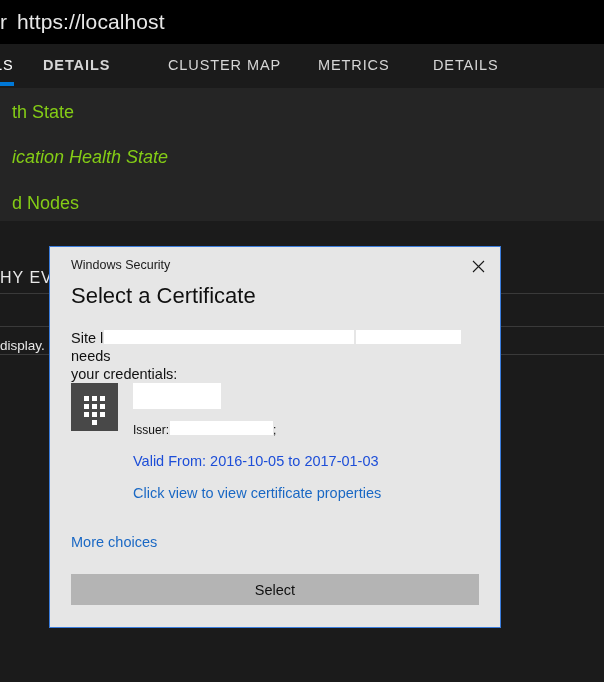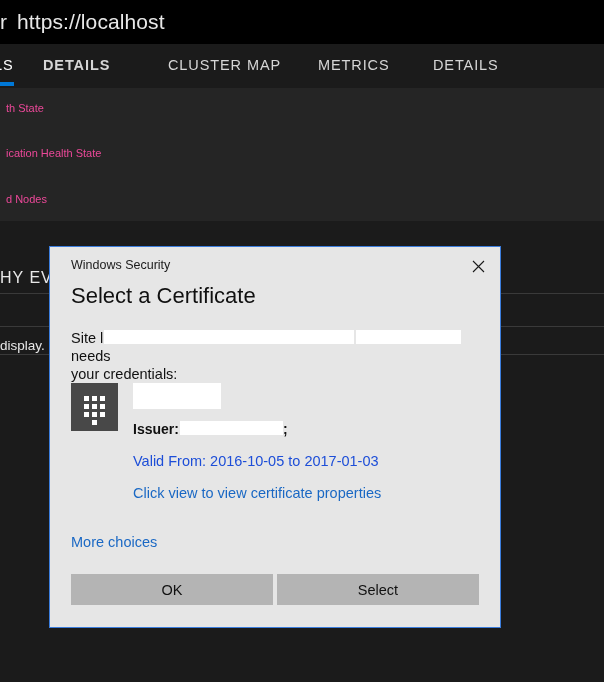--- a/index.html
+++ b/index.html
@@ -73,23 +73,23 @@
 
   
   #content-panel {
     position: absolute;
     left: 0; top: 88px;
     width: 604px; height: 133px;
     background: #252525;
   }
   .kv-row {
     position: absolute;
-    left: 6px;
-    color: #ec4899;
-    font-size: 11px;
+    left: 12px;
+    color: #84cc16;
+    font-size: 18px;
     white-space: nowrap;
   }
 
   
   #lower-region {
     position: absolute;
     left: 0; top: 221px;
     width: 604px; height: 461px;
     background: #1b1b1b;
   }
@@ -199,24 +199,23 @@
 
   #cert-name-redact {
     position: absolute;
     left: 62px; top: 0px;
     width: 88px; height: 26px;
     background: #ffffff;
   }
   #cert-issuer {
     position: absolute;
     left: 62px; top: 38px;
-    font-size: 14px;
+    font-size: 12px;
     color: #101010;
     white-space: nowrap;
-    font-weight: bold;
   }
   #redact-issuer {
     width: 103px;
     height: 14px;
     margin: 0 0 -1px 1px;
   }
   #cert-valid {
     position: absolute;
     left: 62px; top: 70px;
     font-size: 14.5px;
@@ -275,21 +274,21 @@
   <div id="nav-tabs">
     <div class="nav-tab active" style="position:absolute;left:-6px;">LS</div>
     <div class="nav-tab" style="position:absolute;left:43px;font-weight:bold;">DETAILS</div>
     <div class="nav-tab" style="position:absolute;left:168px;">CLUSTER MAP</div>
     <div class="nav-tab" style="position:absolute;left:318px;">METRICS</div>
     <div class="nav-tab" style="position:absolute;left:433px;">DETAILS</div>
   </div>
 
   <div id="content-panel">
     <div class="kv-row" style="top:14px;">th State</div>
-    <div class="kv-row" style="top:59px;">ication Health State</div>
+    <div class="kv-row" style="top:59px;font-style:italic;">ication Health State</div>
     <div class="kv-row" style="top:105px;">d Nodes</div>
   </div>
 
   <div id="lower-region">
     <div id="section-header">HY EVA</div>
     <div class="table-divider" style="top:72px;"></div>
     <div class="table-divider" style="top:105px;"></div>
     <div class="table-divider" style="top:133px;"></div>
     <div id="row-note">display.</div>
   </div>
@@ -336,16 +335,15 @@
     </div>
 
     <div id="cert-valid">Valid From: 2016-10-05 to 2017-01-03</div>
 
     <a id="cert-props-link" href="#">Click view to view certificate properties</a>
   </div>
 
   <a id="more-choices-link" href="#">More choices</a>
 
   <div id="dialog-buttons">
-    <button class="dlg-btn">OK</button>
     <button class="dlg-btn">Select</button>
   </div>
 </div>
 
 </body></html>

